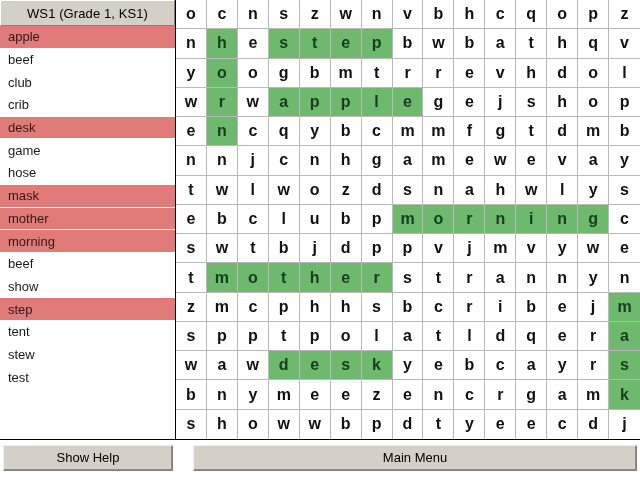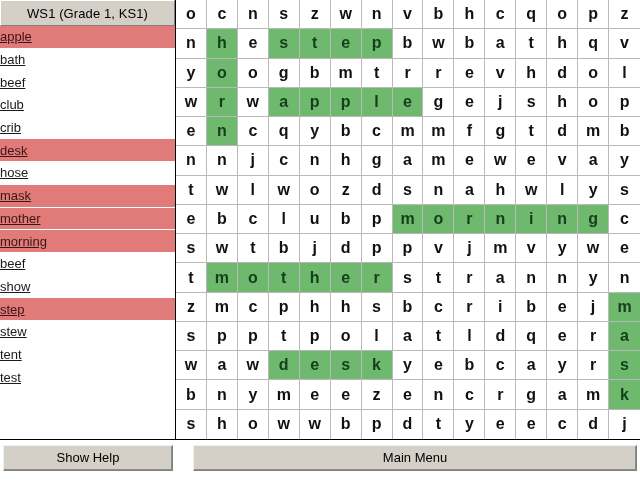--- a/index.html
+++ b/index.html
@@ -63,25 +63,25 @@
     flex-direction: column;
     background: #ffffff;
     overflow: hidden;
   }
   .word-item {
     height: 22.7px;
     flex: 0 0 22.7px;
     box-sizing: border-box;
     display: flex;
     align-items: center;
+    padding-left: 8px;
     font-size: 13px;
     color: #1a1a1a;
     background: #ffffff;
     border-bottom: 1px solid #ffffff;
-    text-decoration: underline;
   }
   .word-item.found {
     background: #e07b79;
     color: #3a1615;
   }
 
   
   .grid-wrap {
     flex: 1 1 auto;
     box-sizing: border-box;
@@ -150,34 +150,34 @@
 <body>
 
 <div id="app">
 
   <div class="body-split">
 
     <div class="sidebar">
       <div class="ws-title">WS1 (Grade 1, KS1)</div>
       <div class="word-list">
           <div class="word-item found">apple</div>
-          <div class="word-item">bath</div>
           <div class="word-item">beef</div>
           <div class="word-item">club</div>
           <div class="word-item">crib</div>
           <div class="word-item found">desk</div>
+          <div class="word-item">game</div>
           <div class="word-item">hose</div>
           <div class="word-item found">mask</div>
           <div class="word-item found">mother</div>
           <div class="word-item found">morning</div>
           <div class="word-item">beef</div>
           <div class="word-item">show</div>
           <div class="word-item found">step</div>
+          <div class="word-item">tent</div>
           <div class="word-item">stew</div>
-          <div class="word-item">tent</div>
           <div class="word-item">test</div>
         </div>
     </div>
 
     <div class="grid-wrap">
       <div class="grid" style="grid-template-columns: repeat(15, 1fr); grid-template-rows: repeat(15, 1fr);">
           <div class="cell">o</div>
           <div class="cell">c</div>
           <div class="cell">n</div>
           <div class="cell">s</div>

